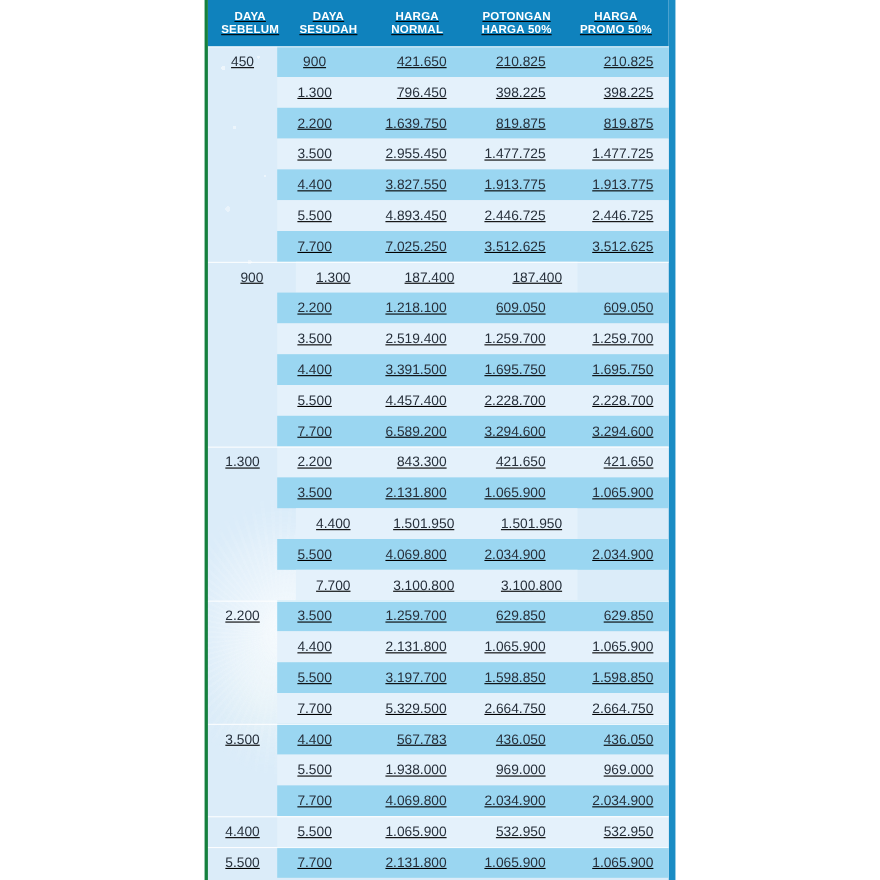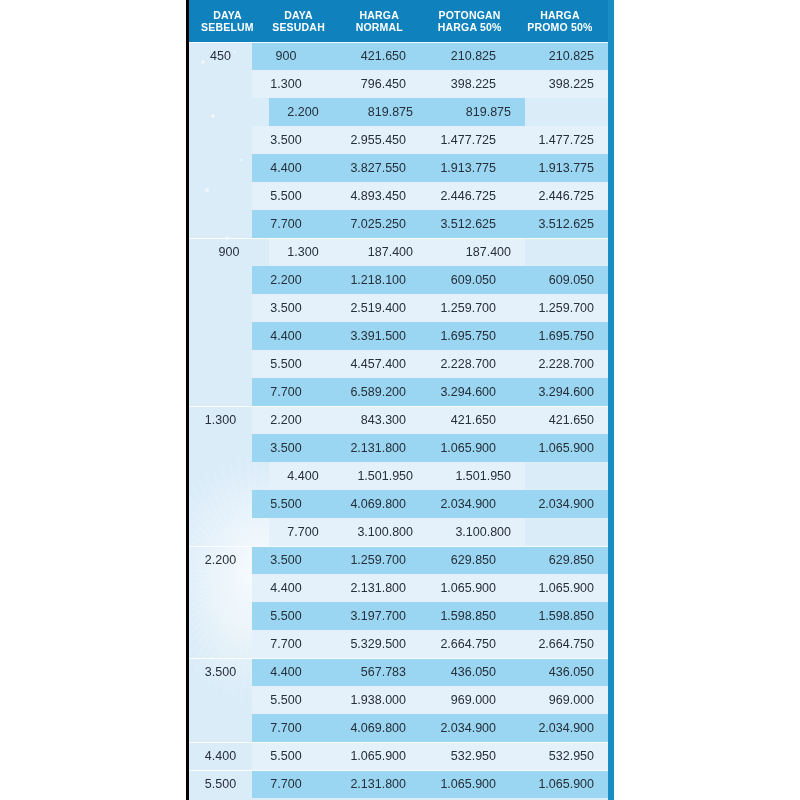--- a/index.html
+++ b/index.html
@@ -21,24 +21,25 @@
   }
 
   
   #table-card {
     position: absolute;
     left: 186px;
     top: 0px;
     width: 428px;
     height: 800px;
     box-sizing: border-box;
-    border-left: 3px solid #000000;
+    border-left: 3px solid #15803d;
     border-right: 6px solid #1a8cc4;
     background: #dbecf9;
     overflow: hidden;
+    text-decoration: underline;
   }
 
   
   #bg-watermark {
     position: absolute;
     left: -30px;
     top: 430px;
     width: 210px;
     height: 330px;
     pointer-events: none;
@@ -207,20 +208,21 @@
             <div class="cell c2">1.300</div>
             <div class="cell c3">796.450</div>
             <div class="cell c4">398.225</div>
             <div class="cell c5">398.225</div>
           </div>
         </div>
         <div class="row alt">
           <div class="cell c1"></div>
           <div class="stripe">
             <div class="cell c2">2.200</div>
+            <div class="cell c3">1.639.750</div>
             <div class="cell c4">819.875</div>
             <div class="cell c5">819.875</div>
           </div>
         </div>
         <div class="row plain">
           <div class="cell c1"></div>
           <div class="stripe">
             <div class="cell c2">3.500</div>
             <div class="cell c3">2.955.450</div>
             <div class="cell c4">1.477.725</div>

